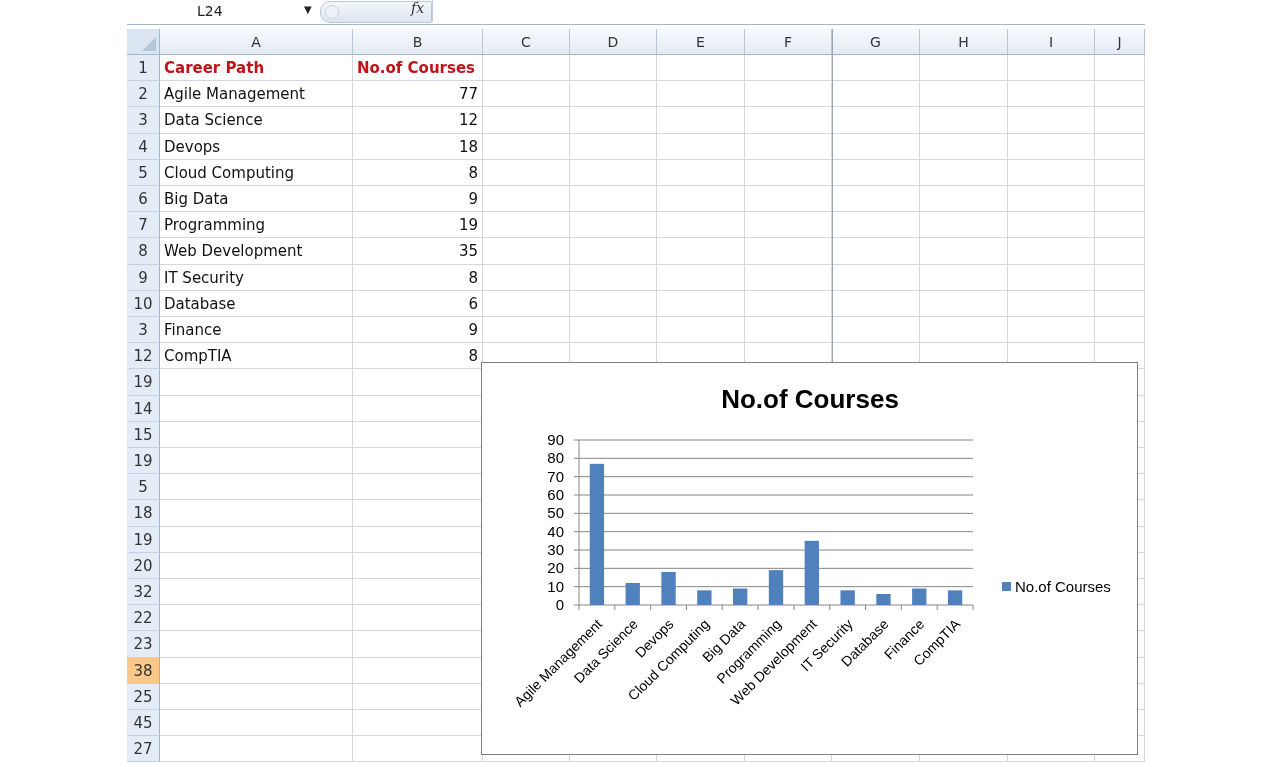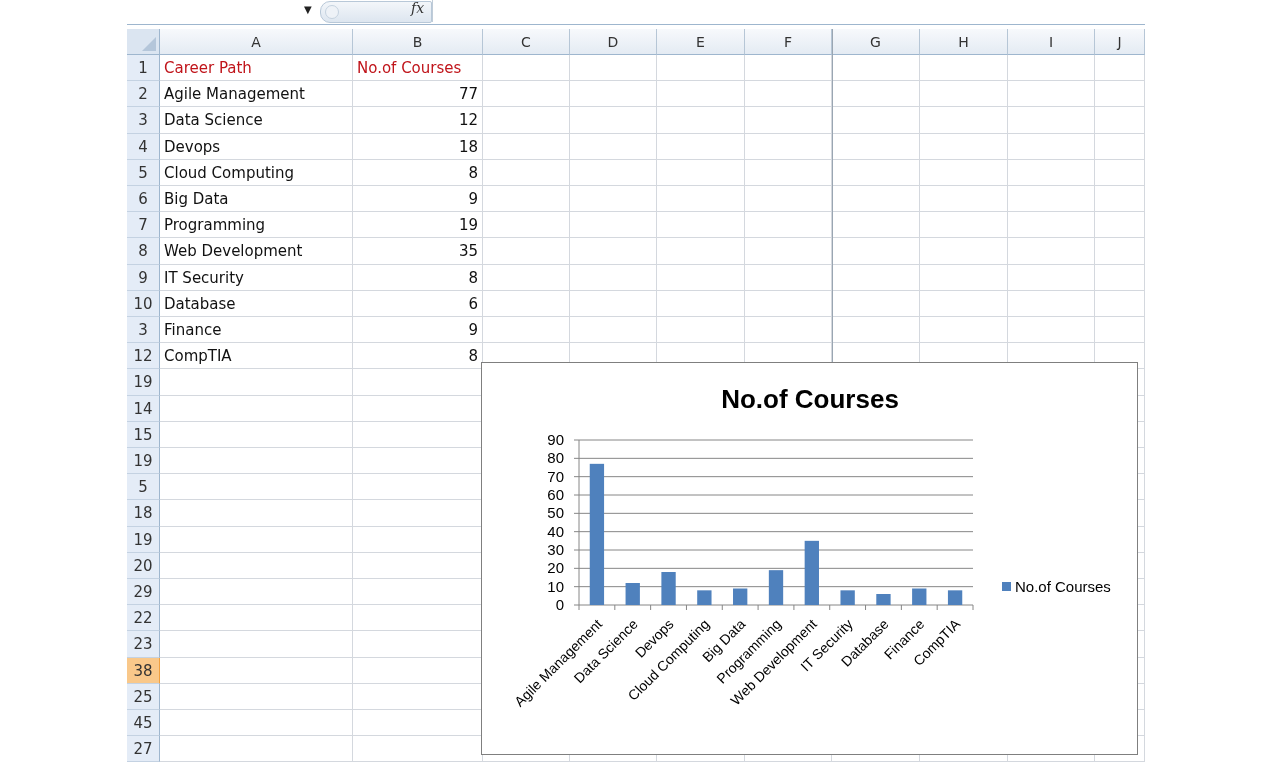--- a/index.html
+++ b/index.html
@@ -15,31 +15,32 @@
   #fx-sep { position:absolute; left:305px; top:0; width:1px; height:22px; background:#c0ccd8; }
   
   #grid { position:absolute; left:0; top:29px; }
   .colhdr { position:absolute; top:0; height:26px; background:linear-gradient(#f7f9fc,#e4ebf3); border-right:1px solid #b6c6d6; border-bottom:1px solid #9eb6ce; box-sizing:border-box; font-size:14px; color:#333; text-align:center; line-height:26px; }
   #corner { position:absolute; left:0; top:0; width:33px; height:26px; background:#dbe5f1; border-right:1px solid #9eb6ce; border-bottom:1px solid #9eb6ce; box-sizing:border-box; }
   #corner .tri { position:absolute; right:3px; bottom:3px; width:0; height:0; border-left:14px solid transparent; border-bottom:14px solid #b4c6da; }
   .rowhdr { position:absolute; left:0; width:33px; background:#e4ecf7; border-right:1px solid #9eb6ce; border-bottom:1px solid #c4d2e2; box-sizing:border-box; font-size:15px; color:#333; text-align:center; }
   .rowhdr.sel { background:#f9c88a; border-right:1px solid #f0a040; }
   .cell { position:absolute; border-right:1px solid #d4d8de; border-bottom:1px solid #d4d8de; box-sizing:border-box; font-size:15px; color:#111; white-space:nowrap; overflow:visible; padding:0 4px; }
   .cell.num { text-align:right; }
-  .cell.hdr { color:#c0141a; font-weight:normal; }
+  .cell.hdr { color:#c0141a; font-weight:bold; }
   #pane-split { position:absolute; left:705px; top:29px; width:1px; height:340px; background:#9aa6b2; }
   
   #chart { position:absolute; left:354px; top:362px; width:657px; height:393px; background:#fff; border:1px solid #7f7f7f; box-sizing:border-box; }
   #chart svg { position:absolute; left:0; top:0; }
 </style>
 </head>
 <body>
 
 <div id="sheet">
   <div id="fbar">
+    <div id="namebox">L24</div>
     <span id="namebox-arrow">▼</span>
     <div id="fx-pill">
         <span class="knob"></span>
       </div>
     <span id="fx-icon">fx</span>
     <span id="fx-sep"></span>
   </div>
 
   <div id="grid">
     <div id="corner">
@@ -71,21 +72,21 @@
         <div class="rowhdr" style="top: 288px; height: 26.2px; line-height: 26.2px;">3</div>
         <div class="rowhdr" style="top: 314.2px; height: 26.2px; line-height: 26.2px;">12</div>
         <div class="rowhdr" style="top: 340.4px; height: 26.2px; line-height: 26.2px;">19</div>
         <div class="rowhdr" style="top: 366.6px; height: 26.2px; line-height: 26.2px;">14</div>
         <div class="rowhdr" style="top: 392.8px; height: 26.2px; line-height: 26.2px;">15</div>
         <div class="rowhdr" style="top: 419px; height: 26.2px; line-height: 26.2px;">19</div>
         <div class="rowhdr" style="top: 445.2px; height: 26.2px; line-height: 26.2px;">5</div>
         <div class="rowhdr" style="top: 471.4px; height: 26.2px; line-height: 26.2px;">18</div>
         <div class="rowhdr" style="top: 497.6px; height: 26.2px; line-height: 26.2px;">19</div>
         <div class="rowhdr" style="top: 523.8px; height: 26.2px; line-height: 26.2px;">20</div>
-        <div class="rowhdr" style="top: 550px; height: 26.2px; line-height: 26.2px;">29</div>
+        <div class="rowhdr" style="top: 550px; height: 26.2px; line-height: 26.2px;">32</div>
         <div class="rowhdr" style="top: 576.2px; height: 26.2px; line-height: 26.2px;">22</div>
         <div class="rowhdr" style="top: 602.4px; height: 26.2px; line-height: 26.2px;">23</div>
         <div class="rowhdr sel" style="top: 628.6px; height: 26.2px; line-height: 26.2px;">38</div>
         <div class="rowhdr" style="top: 654.8px; height: 26.2px; line-height: 26.2px;">25</div>
         <div class="rowhdr" style="top: 681px; height: 26.2px; line-height: 26.2px;">45</div>
         <div class="rowhdr" style="top: 707.2px; height: 26.2px; line-height: 26.2px;">27</div>
       </div>
     <div id="cells">
         <div class="cell hdr" style="left: 33px; width: 193px; top: 26px; height: 26.2px; line-height: 26.2px;">Career Path</div>
         <div class="cell hdr" style="left: 226px; width: 130px; top: 26px; height: 26.2px; line-height: 26.2px;">No.of Courses</div>

